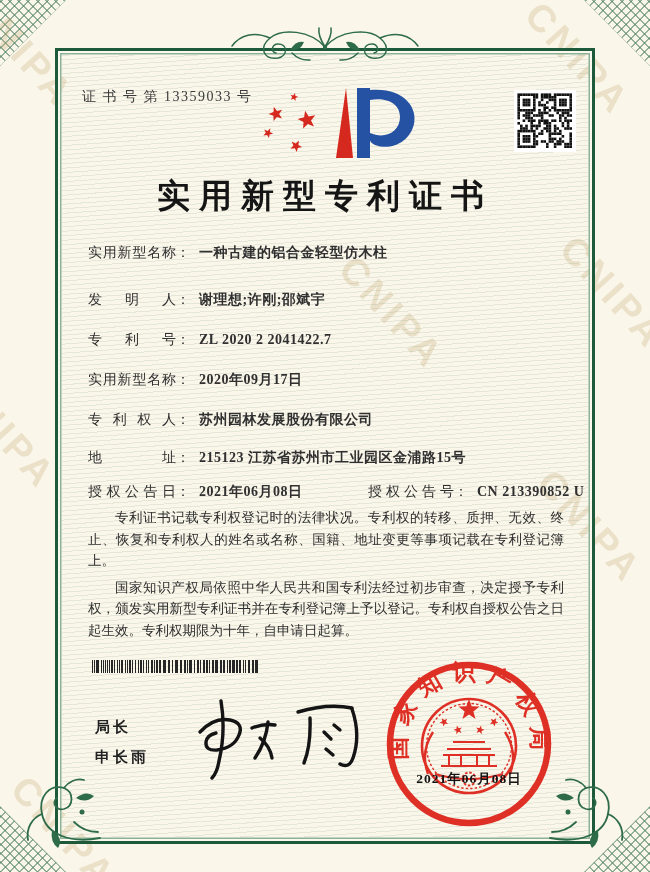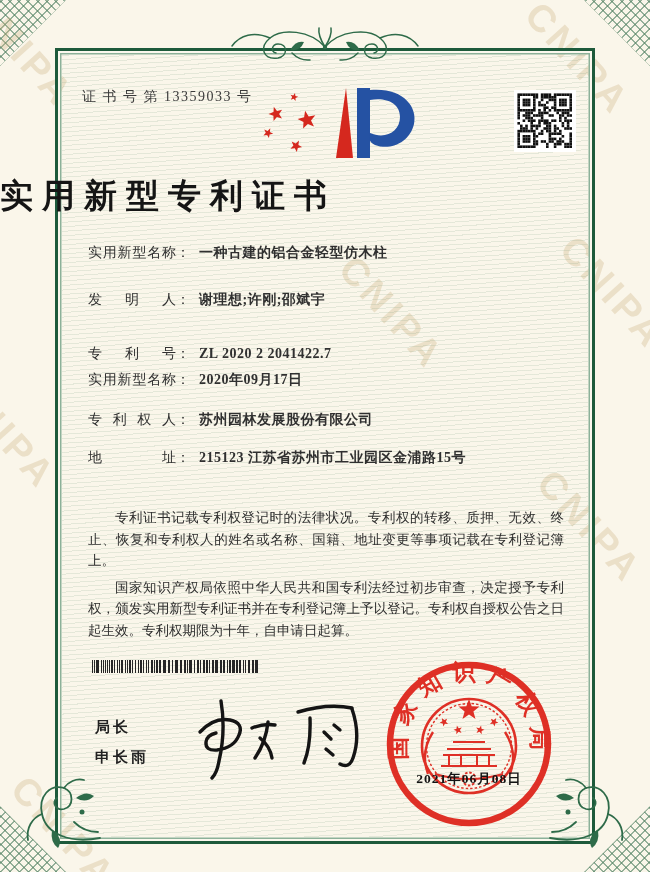--- a/index.html
+++ b/index.html
@@ -27,21 +27,21 @@
     box-shadow: inset 0 0 0 2px #fbf8ee, inset 0 0 0 3.5px #8cb199;}
   .frame::before{content:'';position:absolute;left:4px;top:4px;right:4px;bottom:4px;
     background:
       repeating-linear-gradient(176deg, rgba(104,148,116,.15) 0 1px, rgba(104,148,116,0) 1px 4.5px);
     pointer-events:none;}
 
   .orn{position:absolute;pointer-events:none;}
 
   .certno{position:absolute;left:82px;top:88px;font-size:14px;color:#3a3a3a;letter-spacing:1.5px;}
 
-  .title{position:absolute;left:0;top:174px;width:650px;
+  .title{position:absolute;left:0;top:174px;width:650px;text-align:center;
     font-size:33px;font-weight:bold;color:#151515;letter-spacing:9px;}
 
   .frow{position:absolute;left:88px;font-size:14px;color:#303030;line-height:20px;white-space:nowrap;}
   .flabel{display:inline-block;width:88px;text-align:justify;text-align-last:justify;vertical-align:top;}
   .flabel5{display:inline-block;width:86px;text-align:justify;text-align-last:justify;vertical-align:top;}
   .fcolon{display:inline-block;vertical-align:top;}
   .fvalue{display:inline-block;margin-left:9px;vertical-align:top;letter-spacing:.5px;font-weight:bold;}
   .g2{position:absolute;left:280px;top:0;}
 
   .paras{position:absolute;left:88px;top:507px;width:476px;font-size:13.5px;color:#2e2e2e;
@@ -394,31 +394,37 @@
   </svg>
 
   <div class="title">实用新型专利证书</div>
 
   <div class="frow" style="top:243px">
     <span class="flabel">实用新型名称</span><span class="fcolon">：</span><span class="fvalue">一种古建的铝合金轻型仿木柱</span>
   </div>
   <div class="frow" style="top:290px">
     <span class="flabel">发明人</span><span class="fcolon">：</span><span class="fvalue">谢理想;许刚;邵斌宇</span>
   </div>
-  <div class="frow" style="top:344px">
+  <div class="frow" style="top:330px">
     <span class="flabel">专利号</span><span class="fcolon">：</span><span class="fvalue">ZL 2020 2 2041422.7</span>
   </div>
   <div class="frow" style="top:370px">
     <span class="flabel">实用新型名称</span><span class="fcolon">：</span><span class="fvalue">2020年09月17日</span>
   </div>
   <div class="frow" style="top:410px">
     <span class="flabel">专利权人</span><span class="fcolon">：</span><span class="fvalue">苏州园林发展股份有限公司</span>
   </div>
   <div class="frow" style="top:448px">
     <span class="flabel">地址</span><span class="fcolon">：</span><span class="fvalue">215123 江苏省苏州市工业园区金浦路15号</span>
+  </div>
+  <div class="frow" style="top:482px;width:476px">
+    <span class="flabel">授权公告日</span><span class="fcolon">：</span><span class="fvalue">2021年06月08日</span>
+    <span class="g2">
+      <span class="flabel5">授权公告号</span><span class="fcolon">：</span><span class="fvalue">CN 213390852 U</span>
+    </span>
   </div>
 
   <div class="paras">
     <p>专利证书记载专利权登记时的法律状况。专利权的转移、质押、无效、终止、恢复和专利权人的姓名或名称、国籍、地址变更等事项记载在专利登记簿上。</p>
     <p>国家知识产权局依照中华人民共和国专利法经过初步审查，决定授予专利权，颁发实用新型专利证书并在专利登记簿上予以登记。专利权自授权公告之日起生效。专利权期限为十年，自申请日起算。</p>
   </div>
 
   <div class="barcode" id="barcode">
       <i style="width: 1px;"></i>
       <s style="width: 1px;"></s>

